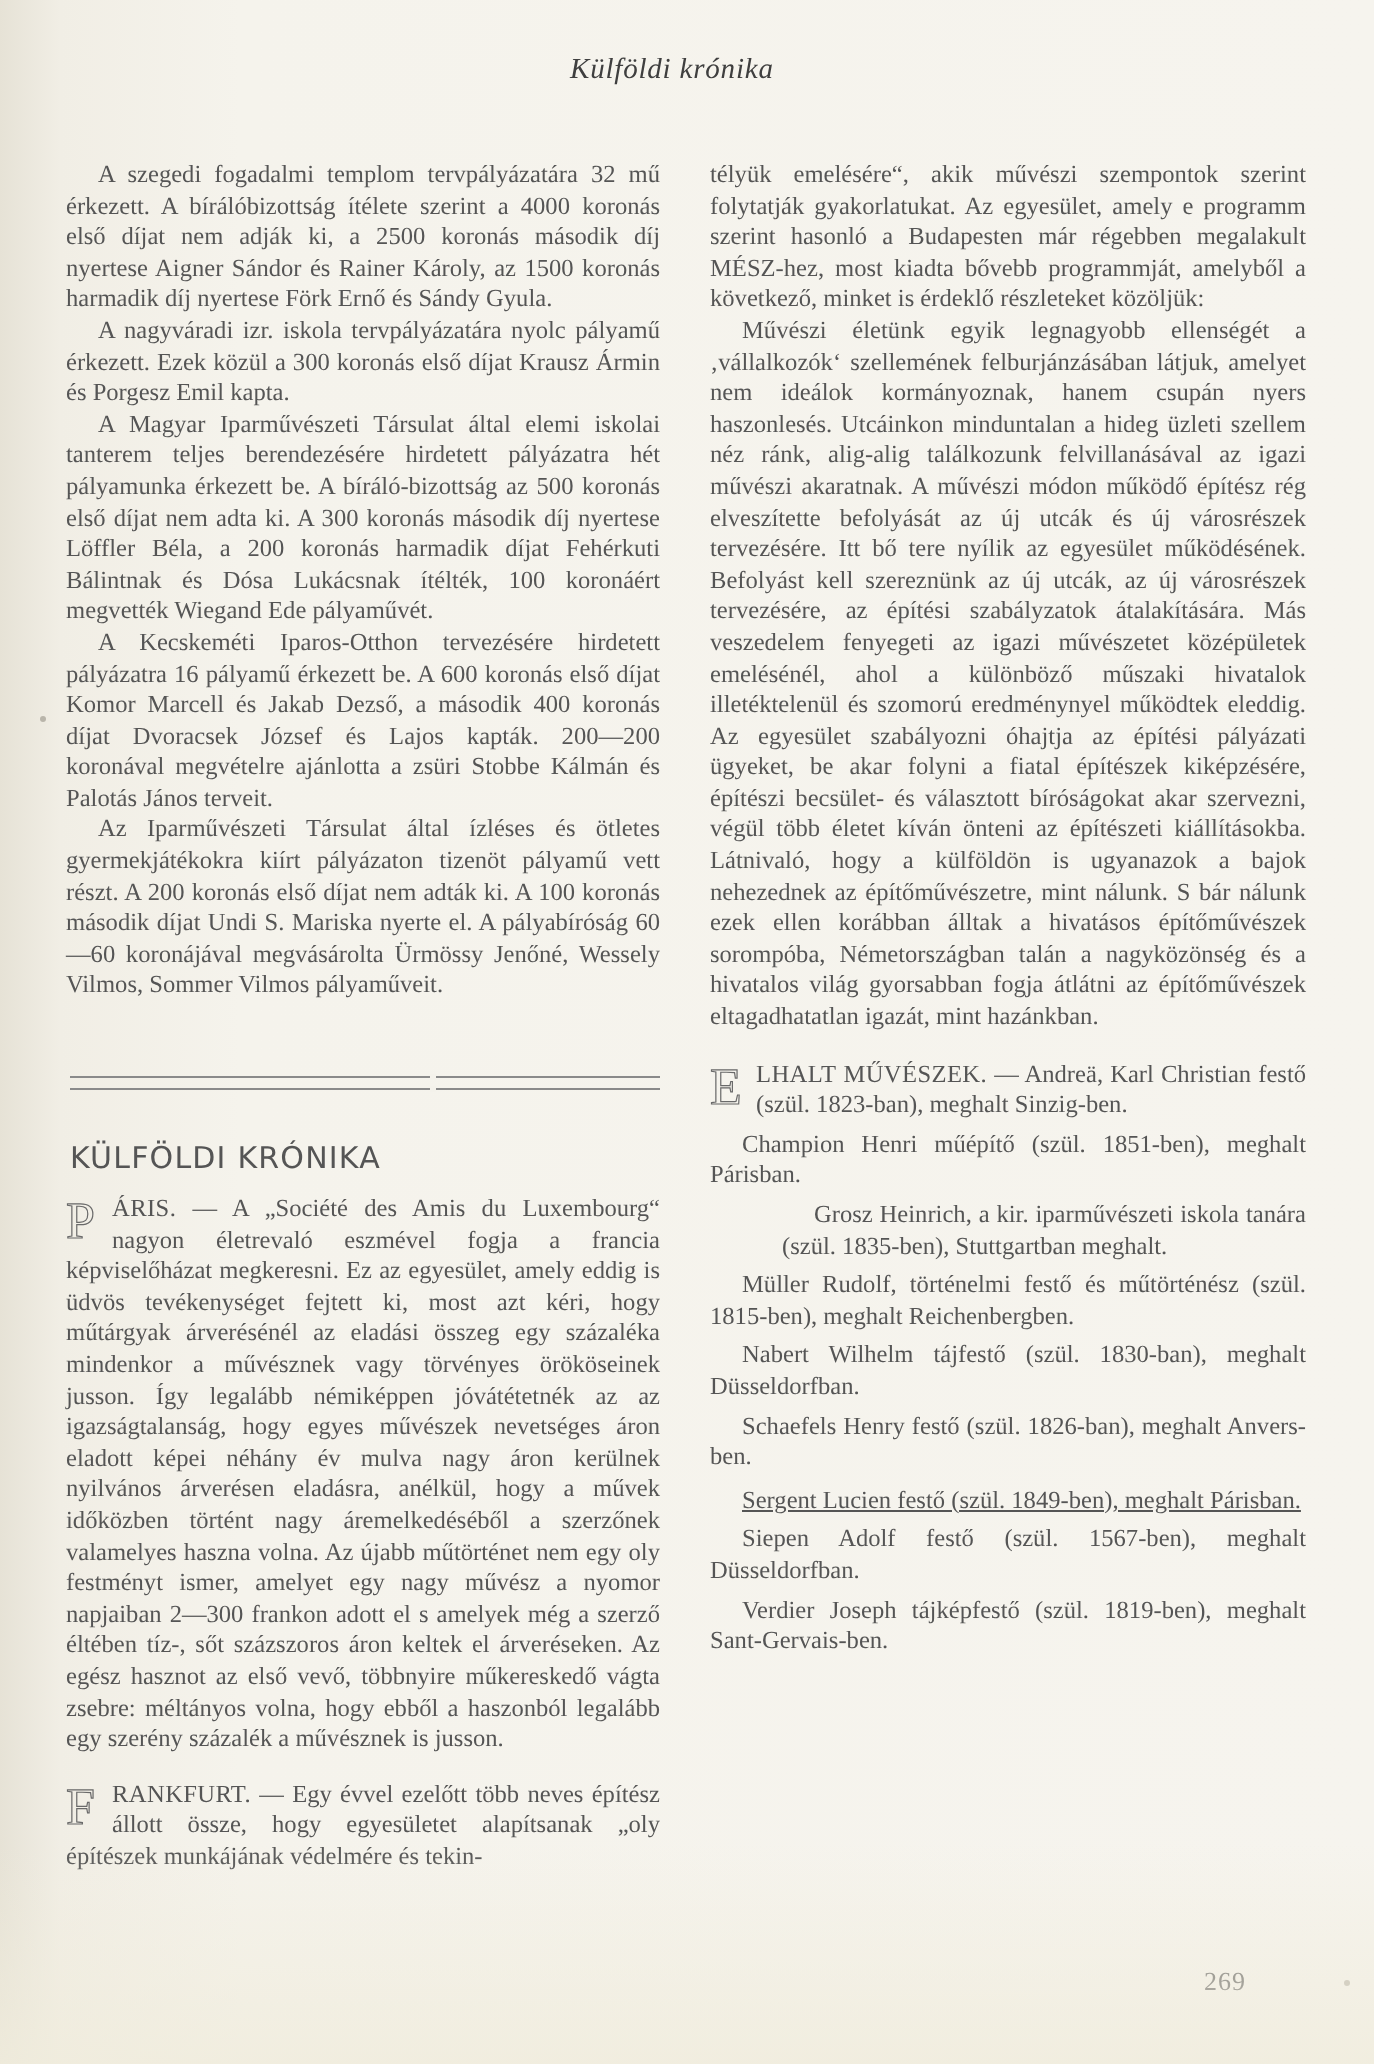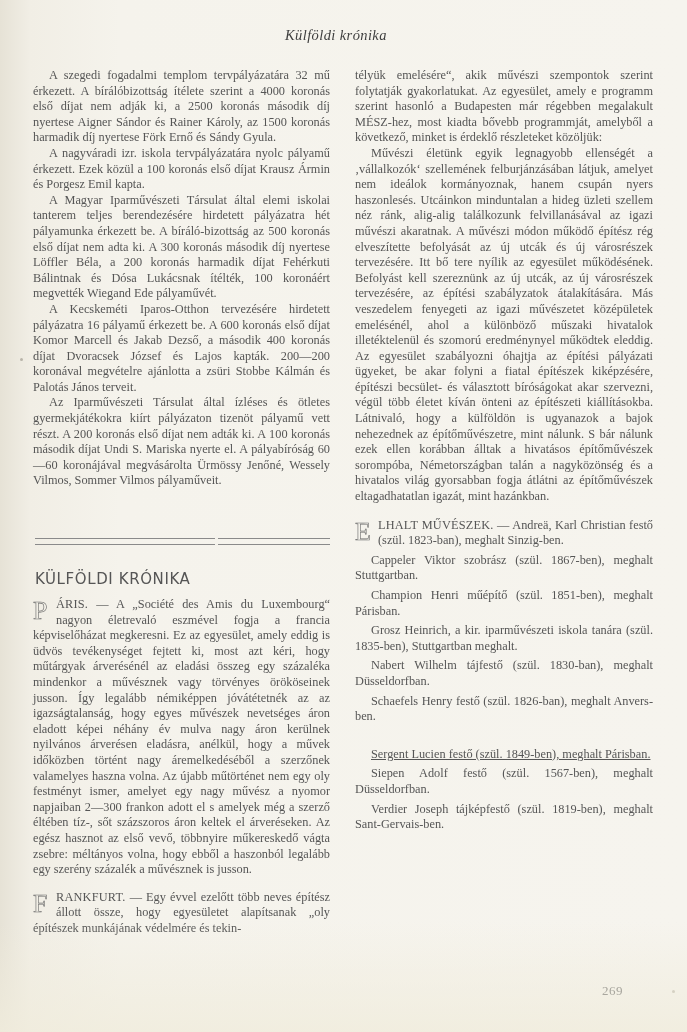--- a/index.html
+++ b/index.html
@@ -18,21 +18,21 @@
   .running-head {
     position: absolute; top: 27px; left: 0; width: 687px; text-align: right;
     padding-right: 0;
   }
   .running-head span {
     position: absolute; left: 285px; top: 0;
     font-family: "Liberation Serif", serif; font-style: italic; font-size: 14.5px; color: #3f3f3f;
     letter-spacing: 0.4px;
   }
   .col {
-    position: absolute; top: 68px;
+    position: absolute; top: 80px;
     font-family: "Liberation Serif", serif;
     font-size: 12.3px; line-height: 15.6px; text-align: justify;
     color: #555;
   }
   .col-left { left: 33px; width: 297px; }
   .col-right { left: 355px; width: 298px; }
   .col p { margin: 0; text-indent: 16px; }
   .col p.noindent { text-indent: 0; }
   .rule-block { position: absolute; top: 538px; left: 35px; width: 295px; }
   .rule { height: 1px; background: #8a8a8a; margin-bottom: 5px; position: relative; }
@@ -57,21 +57,21 @@
 </style>
 </head>
 <body>
 
 <div class="running-head">
   <span>Külföldi krónika</span>
 </div>
 
 <div class="col col-left">
   <p>A szegedi fogadalmi templom tervpályázatára 32 mű érkezett. A bírálóbizottság ítélete szerint a 4000 koronás első díjat nem adják ki, a 2500 koronás második díj nyertese Aigner Sándor és Rainer Károly, az 1500 koronás harmadik díj nyertese Förk Ernő és Sándy Gyula.</p>
-  <p>A nagyváradi izr. iskola tervpályázatára nyolc pályamű érkezett. Ezek közül a 100 koronás első díjat Krausz Ármin és Porgesz Emil kapta.</p>
+  <p>A nagyváradi izr. iskola tervpályázatára nyolc pályamű érkezett. Ezek közül a 300 koronás első díjat Krausz Ármin és Porgesz Emil kapta.</p>
   <p>A Magyar Iparművészeti Társulat által elemi iskolai tanterem teljes berendezésére hirdetett pályázatra hét pályamunka érkezett be. A bíráló-bizottság az 500 koronás első díjat nem adta ki. A 300 koronás második díj nyertese Löffler Béla, a 200 koronás harmadik díjat Fehérkuti Bálintnak és Dósa Lukácsnak ítélték, 100 koronáért megvették Wiegand Ede pályaművét.</p>
   <p>A Kecskeméti Iparos-Otthon tervezésére hirdetett pályázatra 16 pályamű érkezett be. A 600 koronás első díjat Komor Marcell és Jakab Dezső, a második 400 koronás díjat Dvoracsek József és Lajos kapták. 200—200 koronával megvételre ajánlotta a zsüri Stobbe Kálmán és Palotás János terveit.</p>
   <p>Az Iparművészeti Társulat által ízléses és ötletes gyermekjátékokra kiírt pályázaton tizenöt pályamű vett részt. A 200 koronás első díjat nem adták ki. A 100 koronás második díjat Undi S. Mariska nyerte el. A pályabíróság 60—60 koronájával megvásárolta Ürmössy Jenőné, Wessely Vilmos, Sommer Vilmos pályaműveit.</p>
 </div>
 
 <div class="rule-block">
   <div class="rule"></div>
   <div class="rule"></div>
 </div>
 
@@ -87,25 +87,25 @@
 </div>
 
 <div class="col col-right">
   <p class="noindent">télyük emelésére“, akik művészi szempontok szerint folytatják gyakorlatukat. Az egyesület, amely e programm szerint hasonló a Budapesten már régebben megalakult MÉSZ-hez, most kiadta bővebb programmját, amelyből a következő, minket is érdeklő részleteket közöljük:</p>
   <p>Művészi életünk egyik legnagyobb ellenségét a ‚vállalkozók‘ szellemének felburjánzásában látjuk, amelyet nem ideálok kormányoznak, hanem csupán nyers haszonlesés. Utcáinkon minduntalan a hideg üzleti szellem néz ránk, alig-alig találkozunk felvillanásával az igazi művészi akaratnak. A művészi módon működő építész rég elveszítette befolyását az új utcák és új városrészek tervezésére. Itt bő tere nyílik az egyesület működésének. Befolyást kell szereznünk az új utcák, az új városrészek tervezésére, az építési szabályzatok átalakítására. Más veszedelem fenyegeti az igazi művészetet középületek emelésénél, ahol a különböző műszaki hivatalok illetéktelenül és szomorú eredménynyel működtek eleddig. Az egyesület szabályozni óhajtja az építési pályázati ügyeket, be akar folyni a fiatal építészek kiképzésére, építészi becsület- és választott bíróságokat akar szervezni, végül több életet kíván önteni az építészeti kiállításokba. Látnivaló, hogy a külföldön is ugyanazok a bajok nehezednek az építőművészetre, mint nálunk. S bár nálunk ezek ellen korábban álltak a hivatásos építőművészek sorompóba, Németországban talán a nagyközönség és a hivatalos világ gyorsabban fogja átlátni az építőművészek eltagadhatatlan igazát, mint hazánkban.</p>
 
   <p class="noindent para-drop" style="margin-top:13px;">
     <span class="dropcap">E</span><span class="caps">LHALT MŰVÉSZEK.</span><span> — Andreä, Karl Christian festő (szül. 1823-ban), meghalt Sinzig-ben.</span>
   </p>
   <div style="margin-top:4px;">
-    <p style="margin-bottom:4px;">Cappeler Viktor szobrász (szül. 1867-ben), meghalt Stuttgartban.</p>
     <p style="margin-bottom:4px;">Champion Henri műépítő (szül. 1851-ben), meghalt Párisban.</p>
-    <p style="margin-bottom:4px;">Grosz Heinrich, a kir. iparművészeti iskola tanára (szül. 1835-ben), Stuttgartban meghalt.</p>
+    <p style="margin-bottom:4px;margin-left:36px;">Grosz Heinrich, a kir. iparművészeti iskola tanára (szül. 1835-ben), Stuttgartban meghalt.</p>
+    <p style="margin-bottom:4px;">Müller Rudolf, történelmi festő és műtörténész (szül. 1815-ben), meghalt Reichenbergben.</p>
     <p style="margin-bottom:4px;">Nabert Wilhelm tájfestő (szül. 1830-ban), meghalt Düsseldorfban.</p>
-    <p style="margin-bottom:22px;">Schaefels Henry festő (szül. 1826-ban), meghalt Anvers-ben.</p>
+    <p style="margin-bottom:6px;">Schaefels Henry festő (szül. 1826-ban), meghalt Anvers-ben.</p>
     <p style="margin-bottom:4px;text-decoration:underline;">Sergent Lucien festő (szül. 1849-ben), meghalt Párisban.</p>
     <p style="margin-bottom:4px;">Siepen Adolf festő (szül. 1567-ben), meghalt Düsseldorfban.</p>
     <p style="margin-bottom:4px;">Verdier Joseph tájképfestő (szül. 1819-ben), meghalt Sant-Gervais-ben.</p>
   </div>
 </div>
 
 <div class="page-number">269</div>
 
 <div class="smudge" style="left:20px; top:358px;"></div>
 <div class="smudge" style="left:672px; top:990px;"></div>

